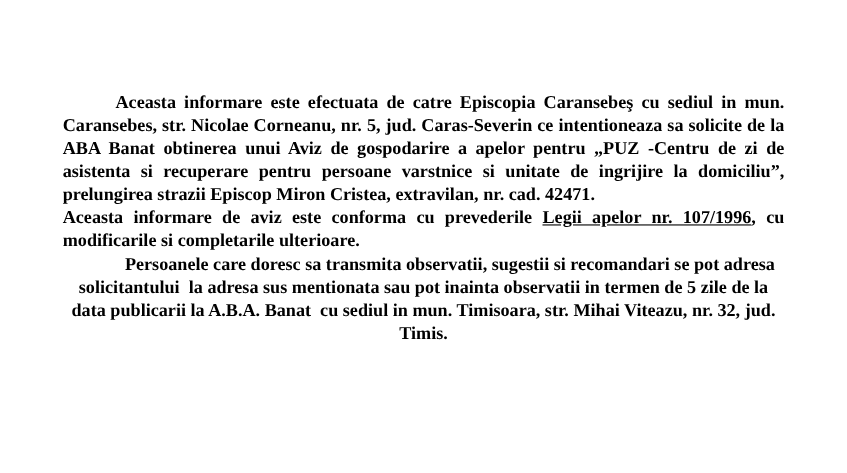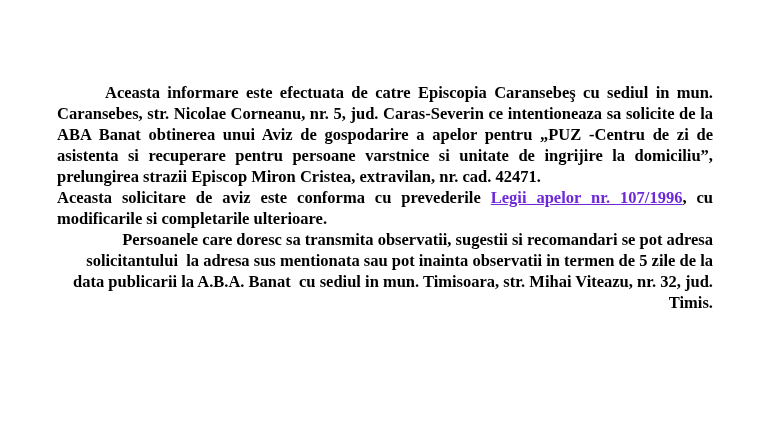--- a/index.html
+++ b/index.html
@@ -27,31 +27,31 @@
   .para {
     margin: 0;
     padding: 0;
     text-align: justify;
     white-space: pre-wrap;
   }
   .para.indent {
     text-indent: 48px;
   }
   .para.left-align {
-    text-align: right;
+    text-align: center;
   }
   .doc-link {
-    color: #6d28d9;
+    color: #000000;
     text-decoration: underline;
     cursor: pointer;
   }
 </style>
 </head>
 <body>
 
 <div class="doc-page">
   <p class="para indent">Aceasta informare este efectuata de catre Episcopia Caransebeş cu sediul in mun. Caransebes, str. Nicolae Corneanu, nr. 5, jud. Caras-Severin ce intentioneaza sa solicite de la ABA Banat obtinerea unui Aviz de gospodarire a apelor pentru „PUZ -Centru de zi de asistenta si recuperare pentru persoane varstnice si unitate de ingrijire la domiciliu”, prelungirea strazii Episcop Miron Cristea, extravilan, nr. cad. 42471.</p>
 
-  <p class="para"><span>Aceasta solicitare de aviz este conforma cu prevederile </span><a href="#" class="doc-link">Legii apelor nr. 107/1996</a><span>, cu modificarile si completarile ulterioare.</span></p>
+  <p class="para"><span>Aceasta informare de aviz este conforma cu prevederile </span><a href="#" class="doc-link">Legii apelor nr. 107/1996</a><span>, cu modificarile si completarile ulterioare.</span></p>
 
 
   <p class="para indent left-align">Persoanele care doresc sa transmita observatii, sugestii si recomandari se pot adresa solicitantului  la adresa sus mentionata sau pot inainta observatii in termen de 5 zile de la data publicarii la A.B.A. Banat  cu sediul in mun. Timisoara, str. Mihai Viteazu, nr. 32, jud. Timis.</p>
 </div>
 
 </body></html>

